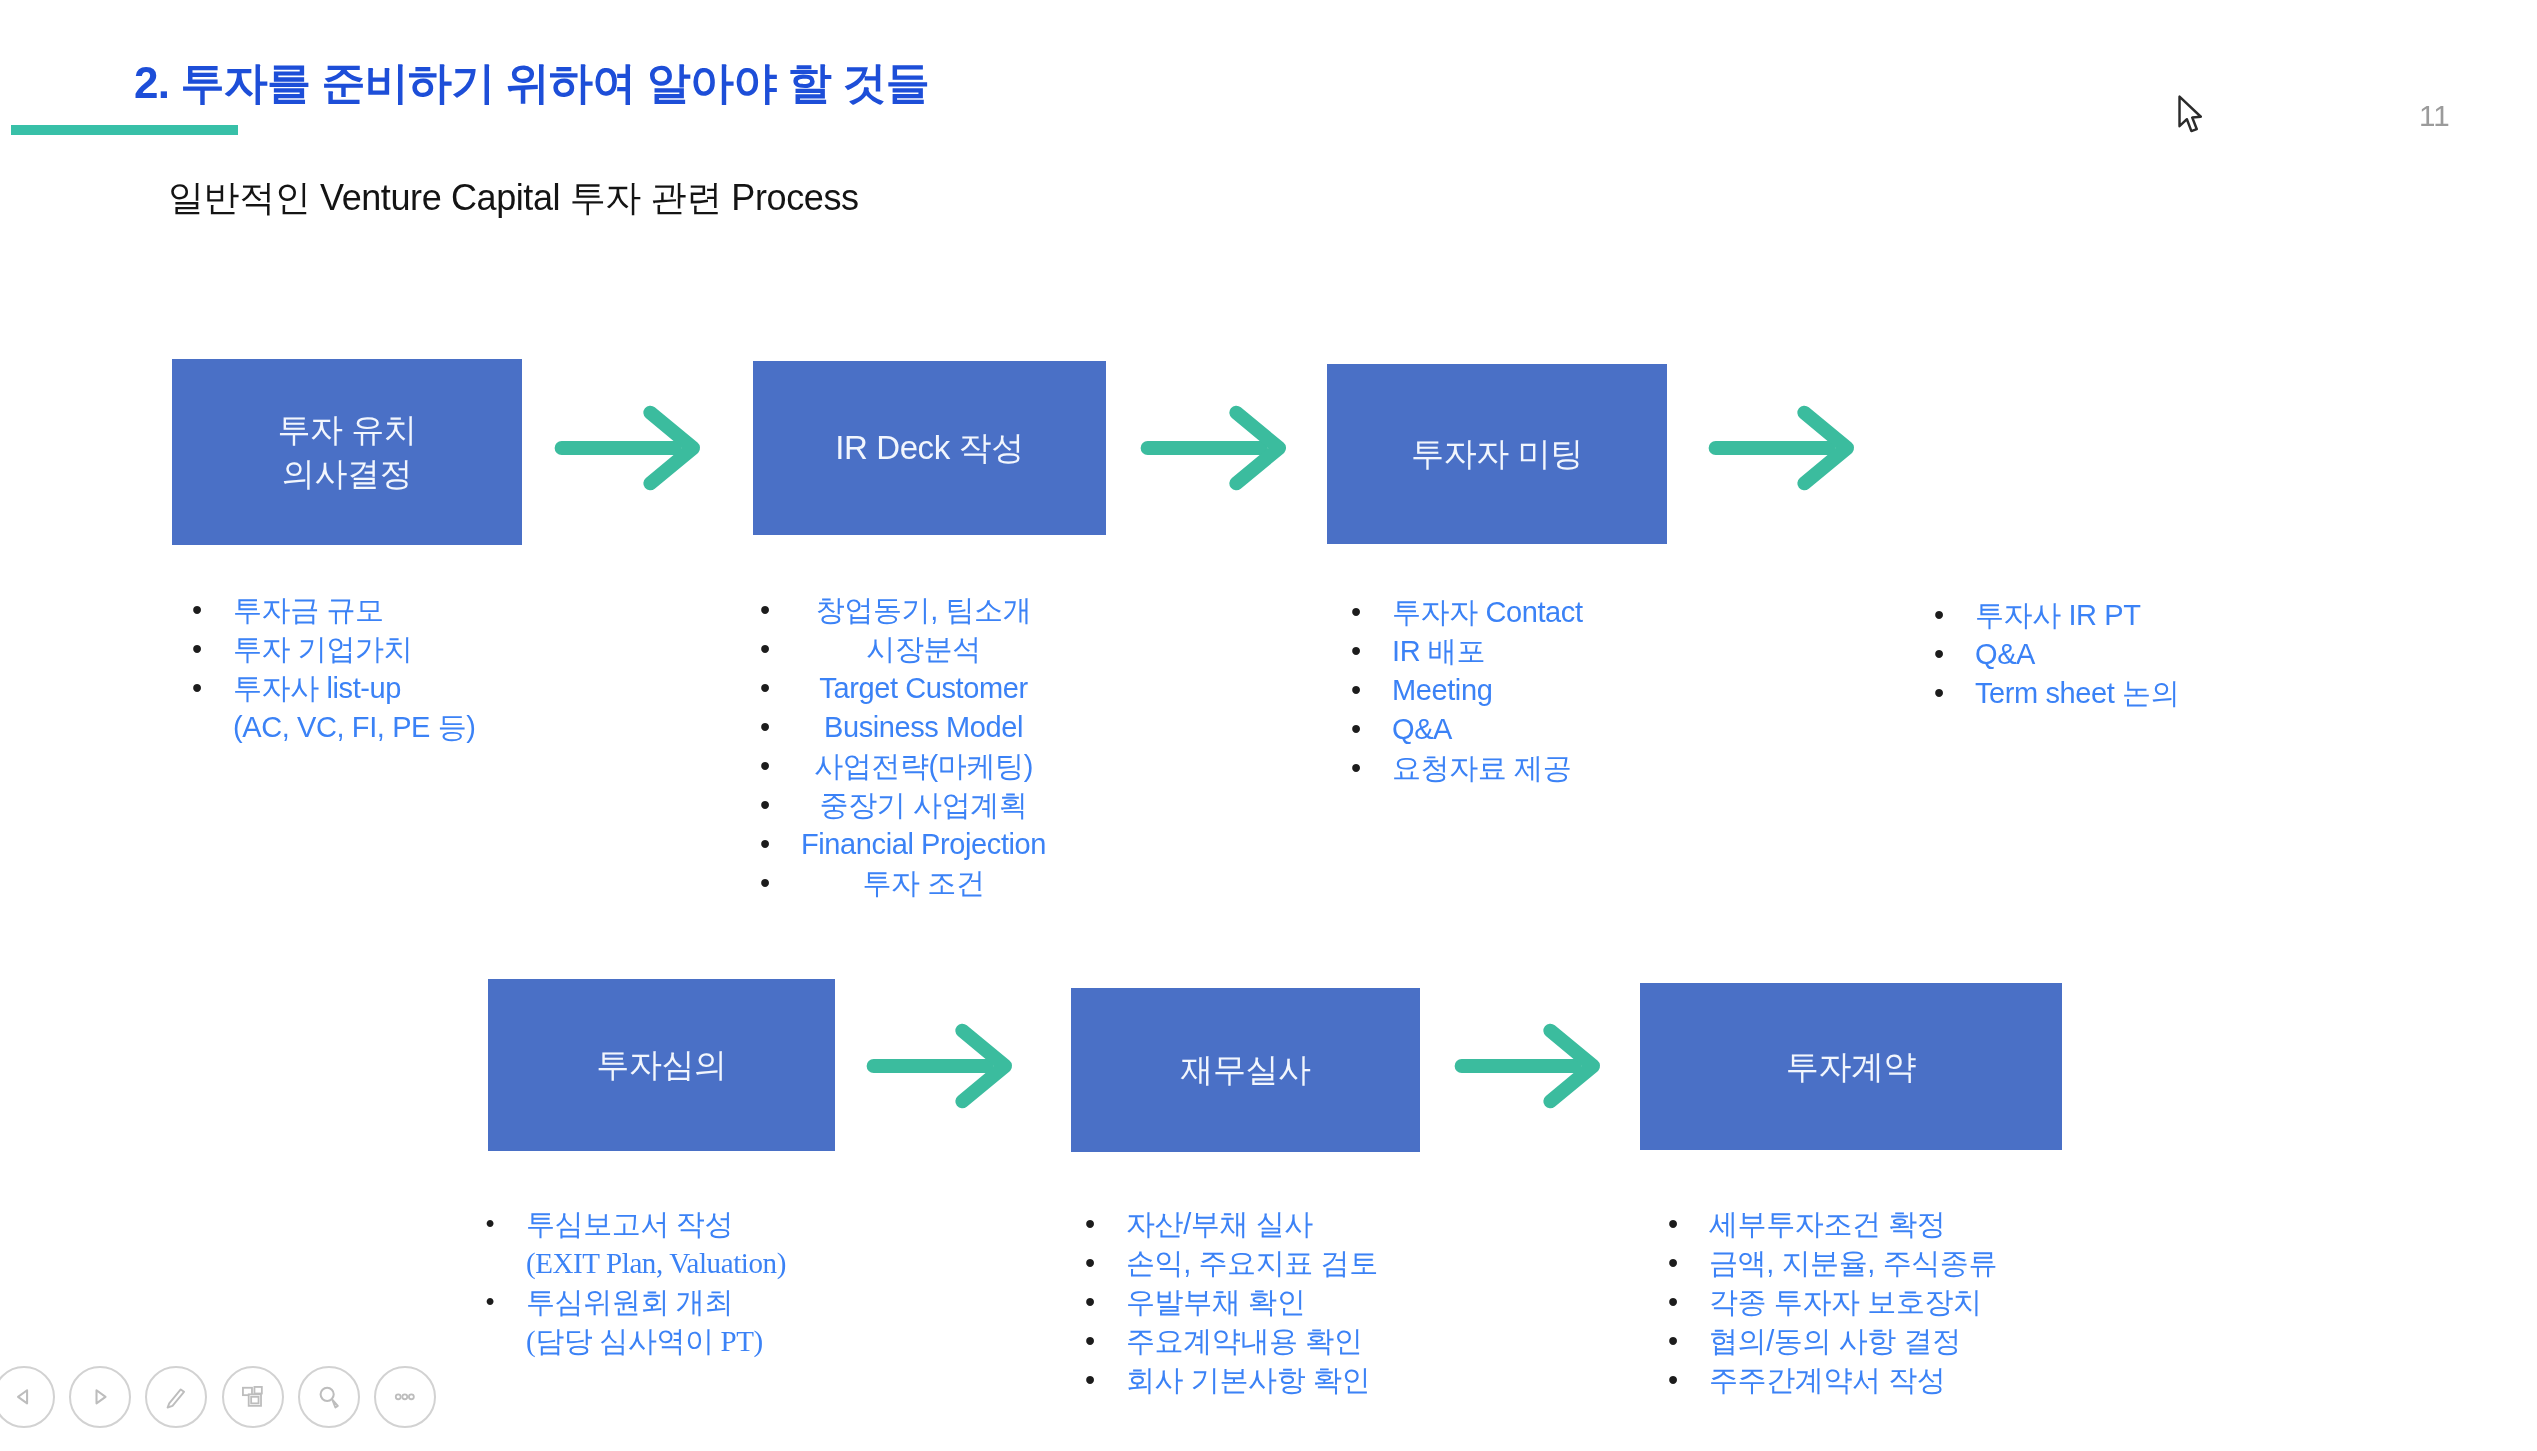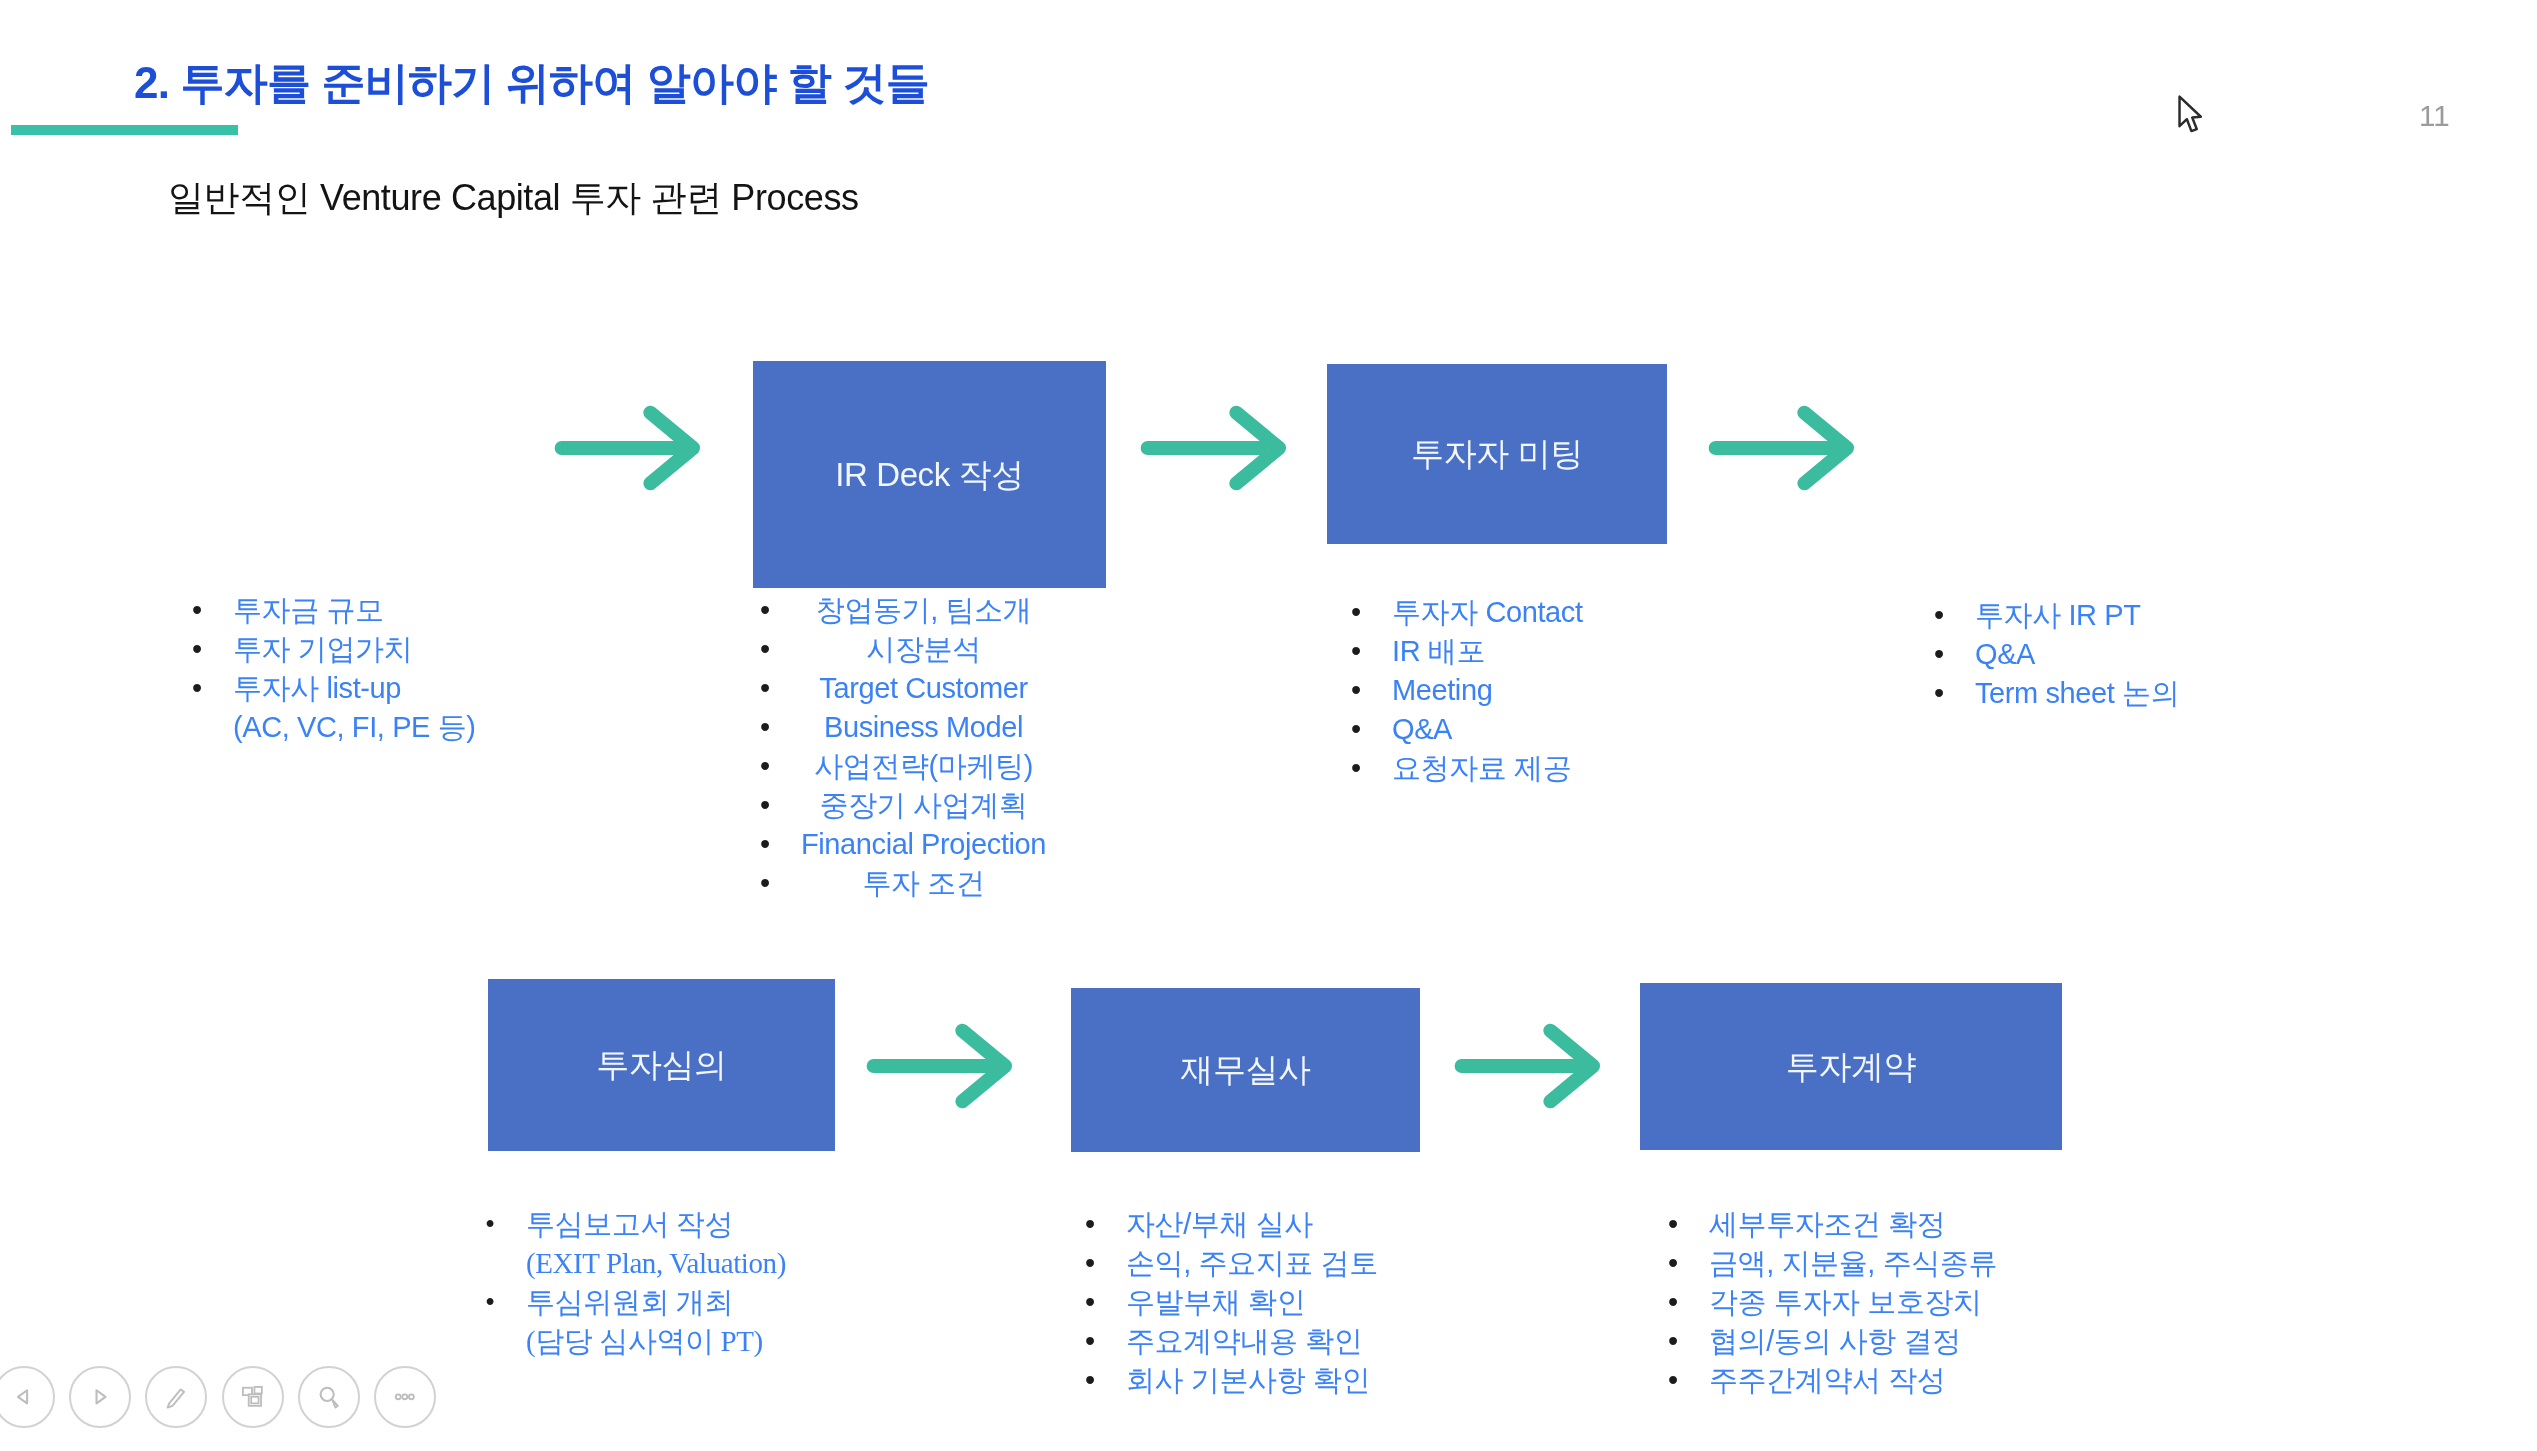--- a/index.html
+++ b/index.html
@@ -25,21 +25,21 @@
     font-size:29.6px; color:#9b9b9b;
   }
   
   .box{
     position:absolute; background:#4a70c6; color:#f2f6fd;
     display:flex; align-items:center; justify-content:center; text-align:center;
     font-size:33px; line-height:44px; font-weight:500;
     white-space:pre-line; letter-spacing:-0.4px;
   }
   #box-0{left:172px;  top:359px;  width:350px; height:186px;}
-  #box-1{left:753px;  top:361px;  width:353px; height:227px;}
+  #box-1{left:753px;  top:361px;  width:353px; height:174px;}
   #box-2{left:1327px; top:364px;  width:340px; height:180px;text-align:center;}
   #box-3{left:1907px; top:366px;  width:348px; height:177px;}
   #box-4{left:488px;  top:979px; width:347px; height:172px;}
   #box-5{left:1071px; top:988px; width:349px; height:164px;}
   #box-6{left:1640px; top:983px; width:422px; height:167px;}
   
   .bullets{
     position:absolute; margin:0; padding:0; list-style:none;
     font-size:29px; line-height:39px; color:#3b82f6; letter-spacing:-0.4px;
   }
@@ -81,20 +81,22 @@
 </head>
 <body>
 
 <div class="stage">
 
   <h1 class="title">2. 투자를 준비하기 위하여 알아야 할 것들</h1>
   <div class="title-underline"></div>
   <h2 class="subtitle">일반적인 Venture Capital 투자 관련 Process</h2>
   <div class="page-number">11</div>
 
+  <div class="box" id="box-0">투자 유치
+의사결정</div>
   <div class="box" id="box-1">IR Deck 작성</div>
   <div class="box" id="box-2">투자자 미팅</div>
 
   <div class="box" id="box-4">투자심의</div>
   <div class="box" id="box-5">재무실사</div>
   <div class="box" id="box-6">투자계약</div>
 
   <ul class="bullets" id="list-0">
       <li>투자금 규모</li>
       <li>투자 기업가치</li>

